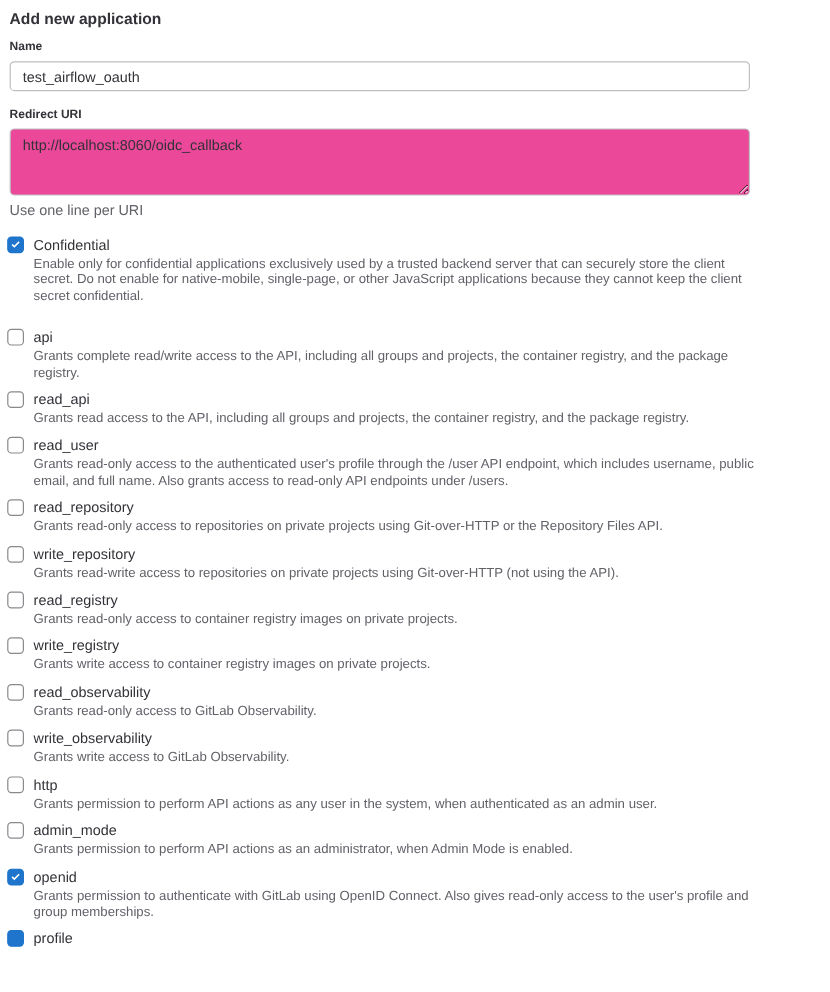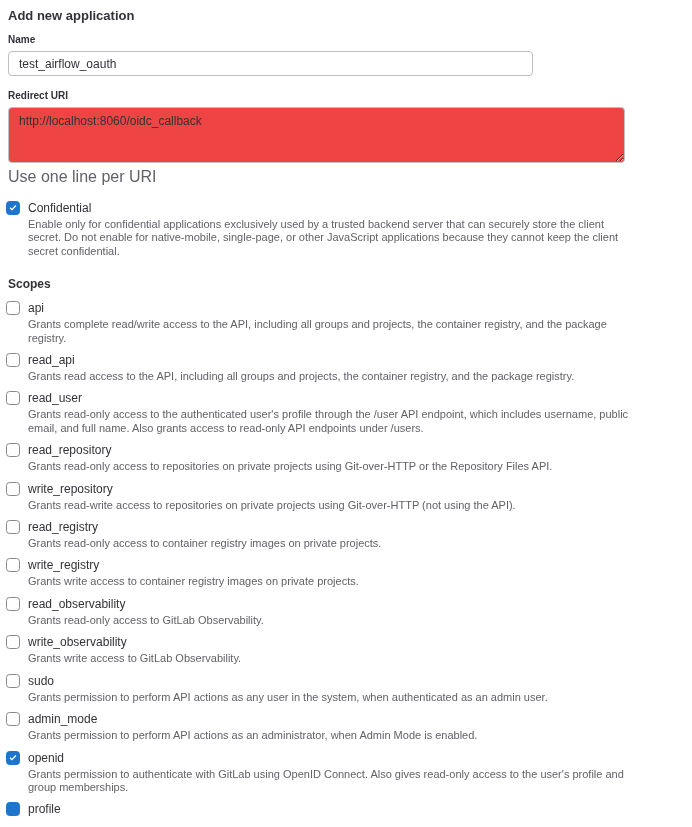--- a/index.html
+++ b/index.html
@@ -23,21 +23,21 @@
   .field-label {
     display: block;
     font-size: 10px;
     font-weight: 700;
     margin-bottom: 6px;
     padding-left: 2px;
   }
   .form-group { margin-bottom: 14px; }
 
   .text-input {
-    width: 525px;
+    width: 617px;
     height: 25px;
     border: 1px solid #bfbfc3;
     border-radius: 4px;
     padding: 0 10px;
     font-family: "Liberation Sans", sans-serif;
     font-size: 12px;
     color: #333238;
     background: #fff;
     margin-left: 2px;
   }
@@ -45,28 +45,28 @@
     display: block;
     width: 617px;
     height: 56px;
     border: 1px solid #bfbfc3;
     border-radius: 4px;
     padding: 6px 10px;
     font-family: "Liberation Sans", sans-serif;
     font-size: 12px;
     line-height: 1.3;
     color: #333238;
-    background: #ef4444;
+    background: #ec4899;
     resize: vertical;
     margin-left: 2px;
   }
   .help-text {
     margin-top: 5px;
     color: #626168;
-    font-size: 16px;
+    font-size: 12px;
     padding-left: 2px;
   }
 
   .checkbox-row { display: flex; align-items: flex-start; }
   .checkbox {
     flex: none;
     width: 14px;
     height: 14px;
     margin-top: 1px;
     border: 1px solid #89888d;
@@ -135,21 +135,20 @@
               <path fill="#ffffff" d="M6.28 12.02 2.55 8.29l1.49-1.49 2.24 2.24 5.68-5.68 1.49 1.49z"></path>
             </svg>
         </span>
       </span>
       <span class="checkbox-label">Confidential</span>
     </div>
     <div class="checkbox-desc">Enable only for confidential applications exclusively used by a trusted backend server that can securely store the client secret. Do not enable for native-mobile, single-page, or other JavaScript applications because they cannot keep the client secret confidential.</div>
   </div>
 
   <div>
-    <div class="scopes-label">Scopes</div>
     <div id="scopes-list">
   <div class="scope-item">
     <div class="checkbox-row">
       <span class="checkbox">
         <span style="display:contents">
           
         </span>
       </span>
       <span class="checkbox-label">api</span>
     </div>
@@ -252,21 +251,21 @@
     <div class="checkbox-desc">Grants write access to GitLab Observability.</div>
   </div>
 
   <div class="scope-item">
     <div class="checkbox-row">
       <span class="checkbox">
         <span style="display:contents">
           
         </span>
       </span>
-      <span class="checkbox-label">sudo</span>
+      <span class="checkbox-label">http</span>
     </div>
     <div class="checkbox-desc">Grants permission to perform API actions as any user in the system, when authenticated as an admin user.</div>
   </div>
 
   <div class="scope-item">
     <div class="checkbox-row">
       <span class="checkbox">
         <span style="display:contents">
           
         </span>

